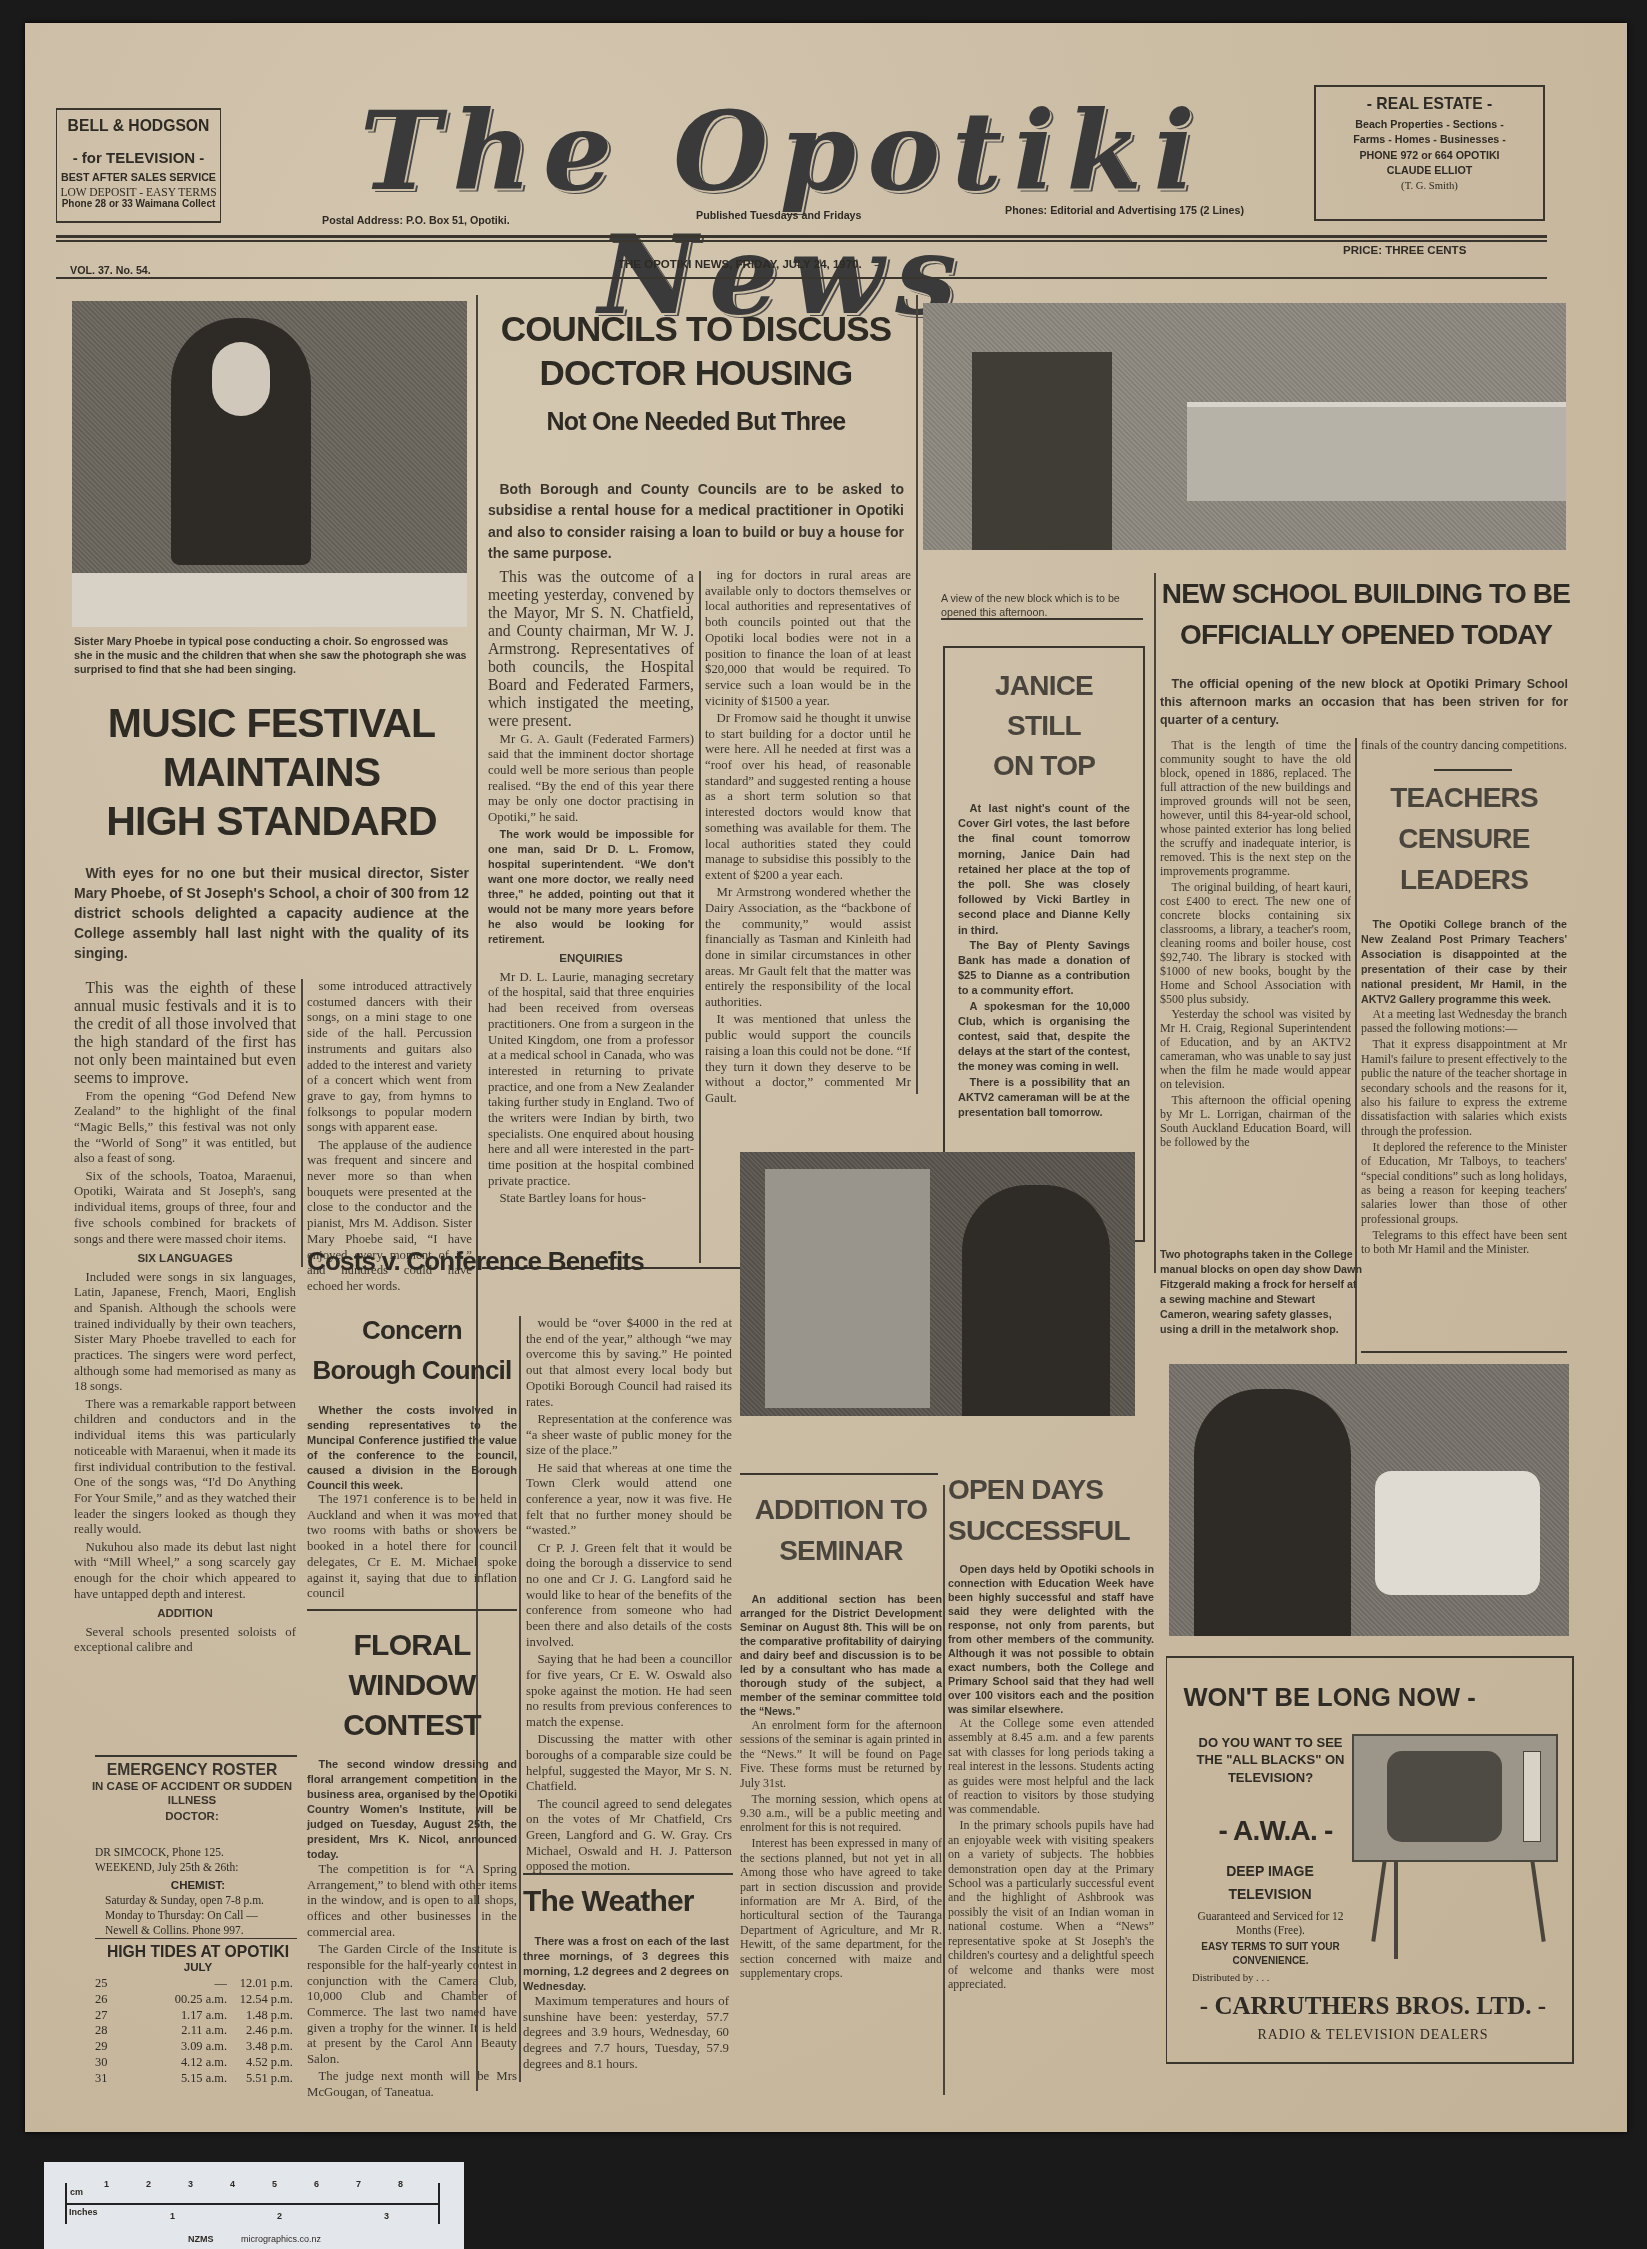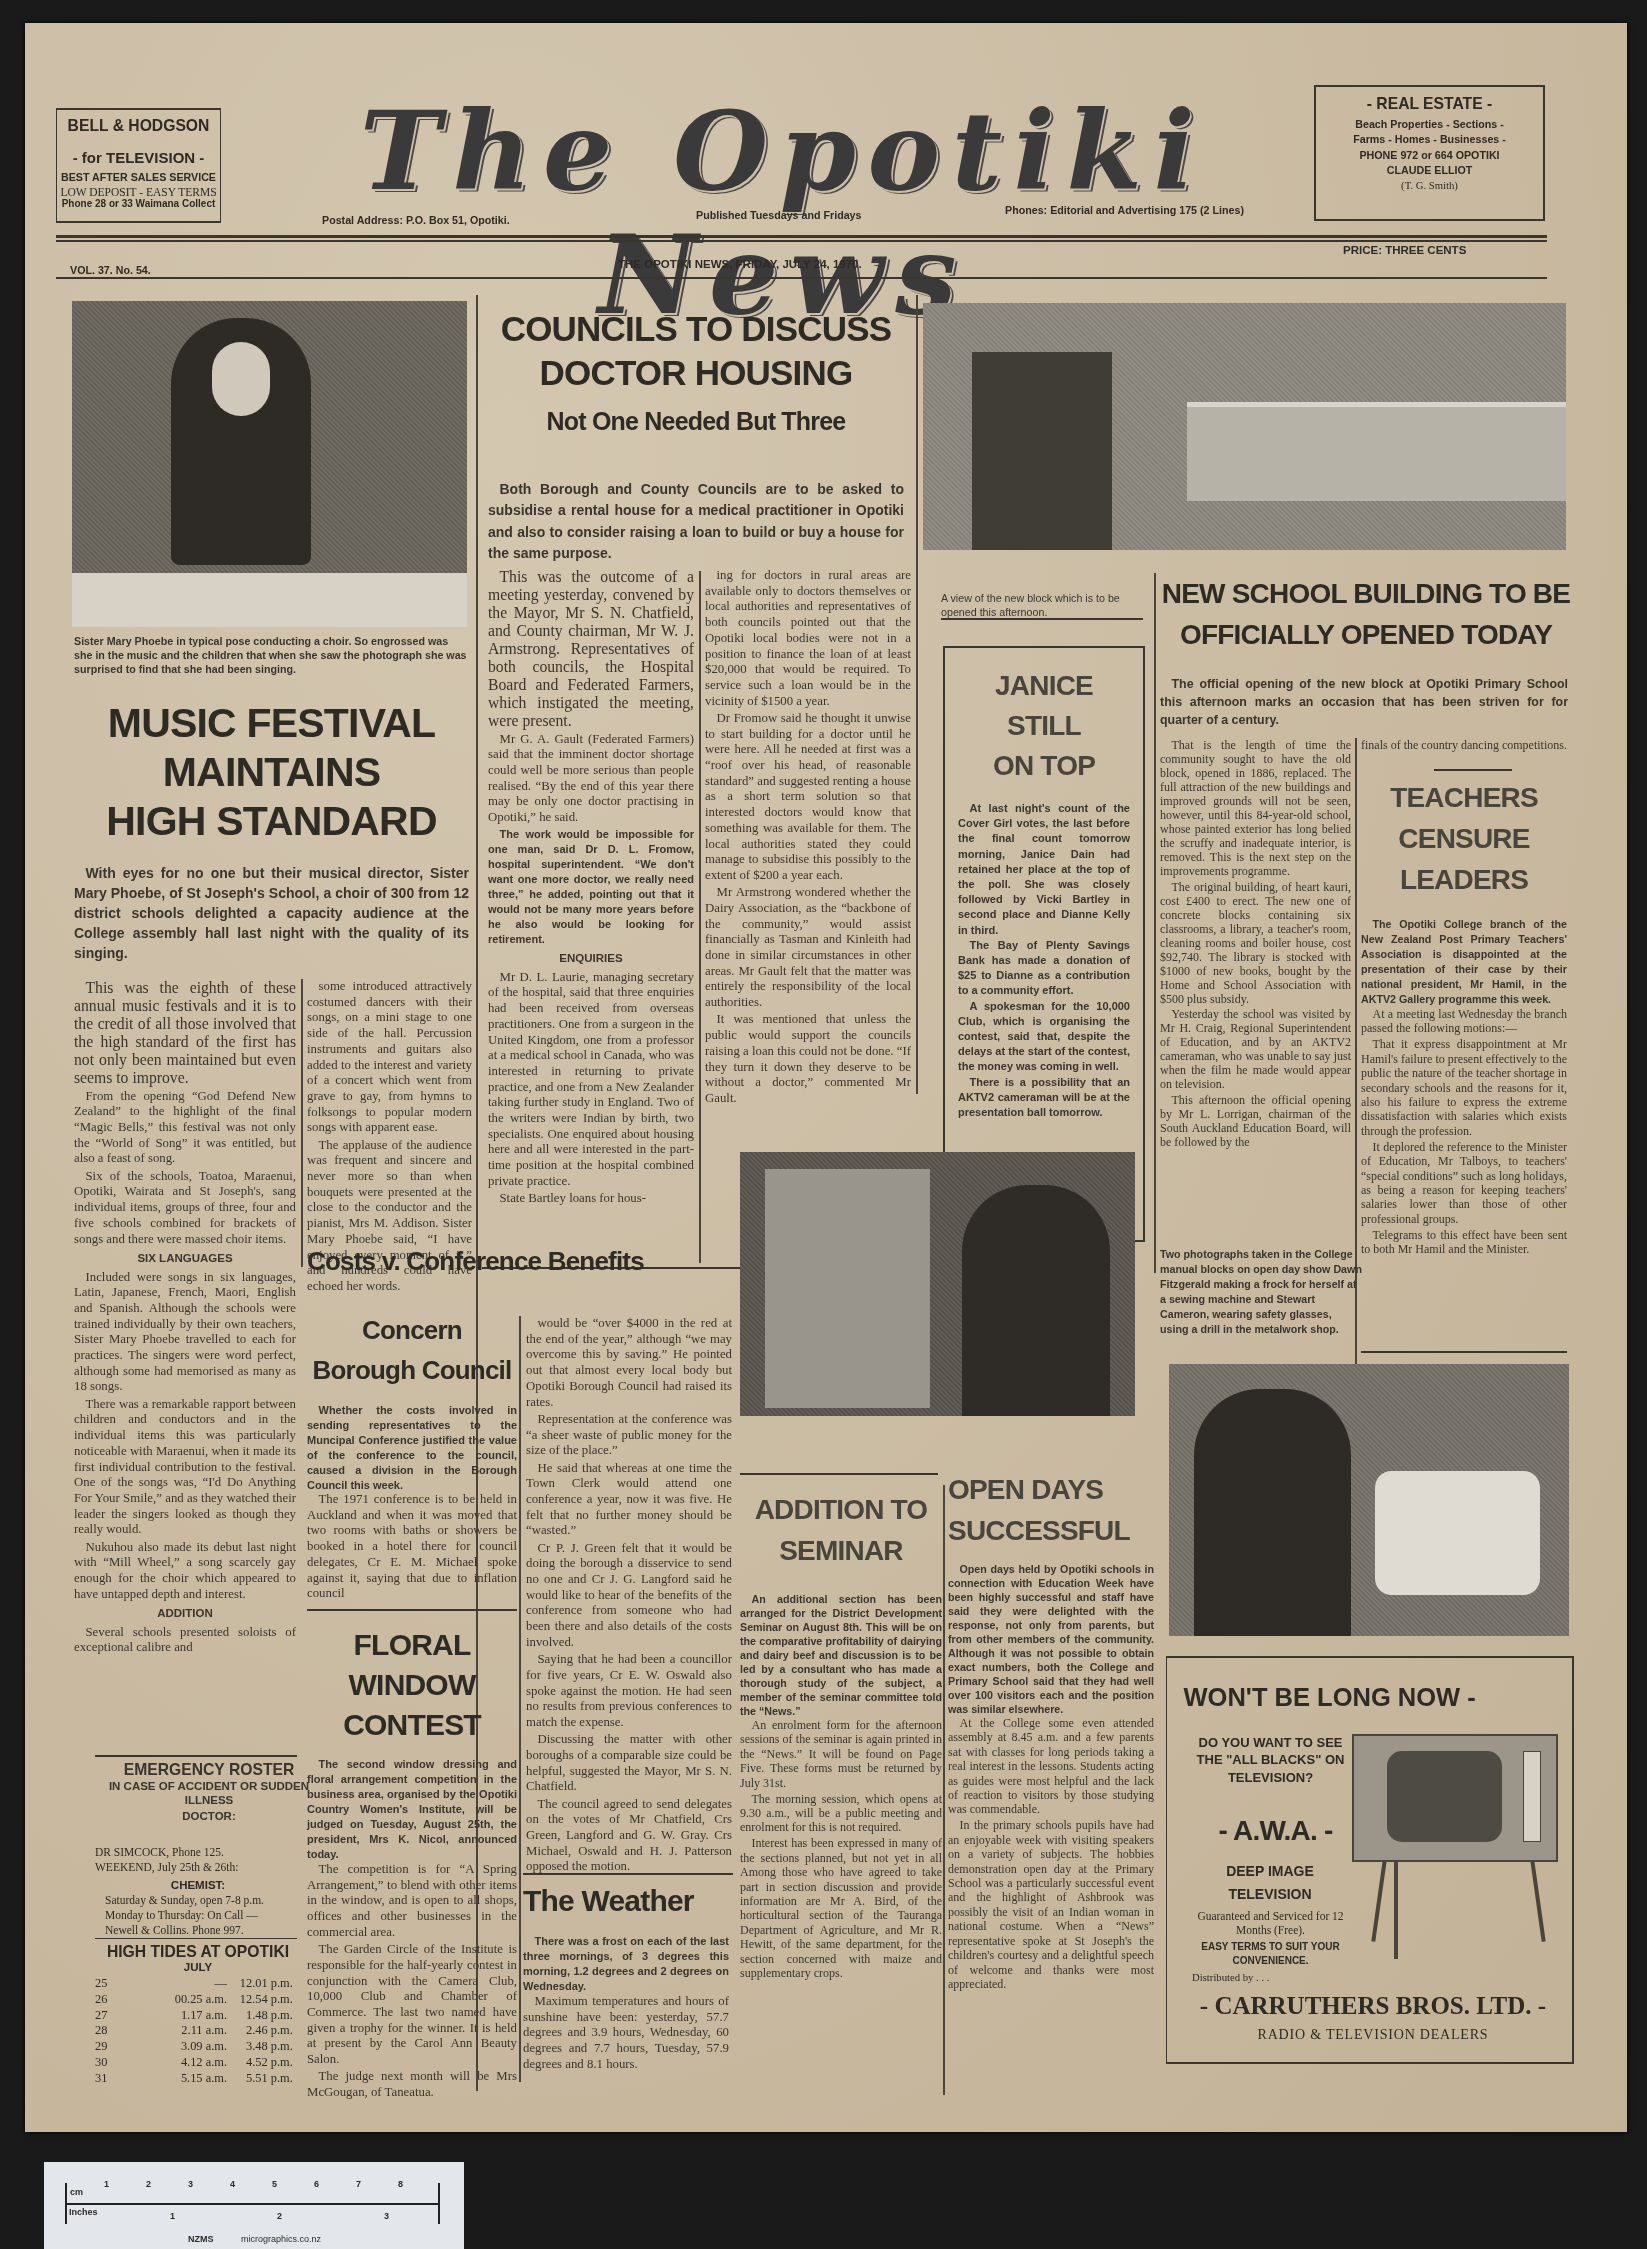--- a/index.html
+++ b/index.html
@@ -101,21 +101,21 @@
     <div class="subhead">ADDITION</div>
     <p>Several schools presented soloists of exceptional calibre and</p>
   </div>
   <div class="vrule" style="left:276px;top:956px;height:288px;"></div>
   <div class="abs body-text" style="left:282px;top:956px;width:165px;">
     <p>some introduced attractively costumed dancers with their songs, on a mini stage to one side of the hall. Percussion instruments and guitars also added to the interest and variety of a concert which went from grave to gay, from hymns to folksongs to popular modern songs with apparent ease.</p>
     <p>The applause of the audience was frequent and sincere and never more so than when bouquets were presented at the close to the conductor and the pianist, Mrs M. Addison. Sister Mary Phoebe said, “I have enjoyed every moment of it,” and hundreds could have echoed her words.</p>
   </div>
 
   <div class="rule" style="left:70px;top:1732px;width:202px;"></div>
-  <div class="abs sans center" style="left:83px;top:1738px;width:202px;color:#3a352d;">
+  <div class="abs sans center" style="left:66px;top:1738px;width:202px;color:#3a352d;">
     <div style="font-weight:bold;font-size:15.7px;">EMERGENCY ROSTER</div>
     <div style="font-weight:bold;font-size:11.5px;line-height:14px;">IN CASE OF ACCIDENT OR SUDDEN ILLNESS</div>
     <div style="font-weight:bold;font-size:11.5px;margin-top:3.3px;">DOCTOR:</div>
   </div>
   <div class="abs" style="left:70px;top:1822px;width:206px;font-size:11.5px;line-height:15px;">
     <div>DR SIMCOCK, Phone 125.</div>
     <div>WEEKEND, July 25th &amp; 26th:</div>
     <div class="sans center" style="font-weight:bold;margin-top:3.3px;">CHEMIST:</div>
     <div style="padding-left:10px;">Saturday &amp; Sunday, open 7-8 p.m.</div>
     <div style="padding-left:10px;">Monday to Thursday: On Call —</div>

